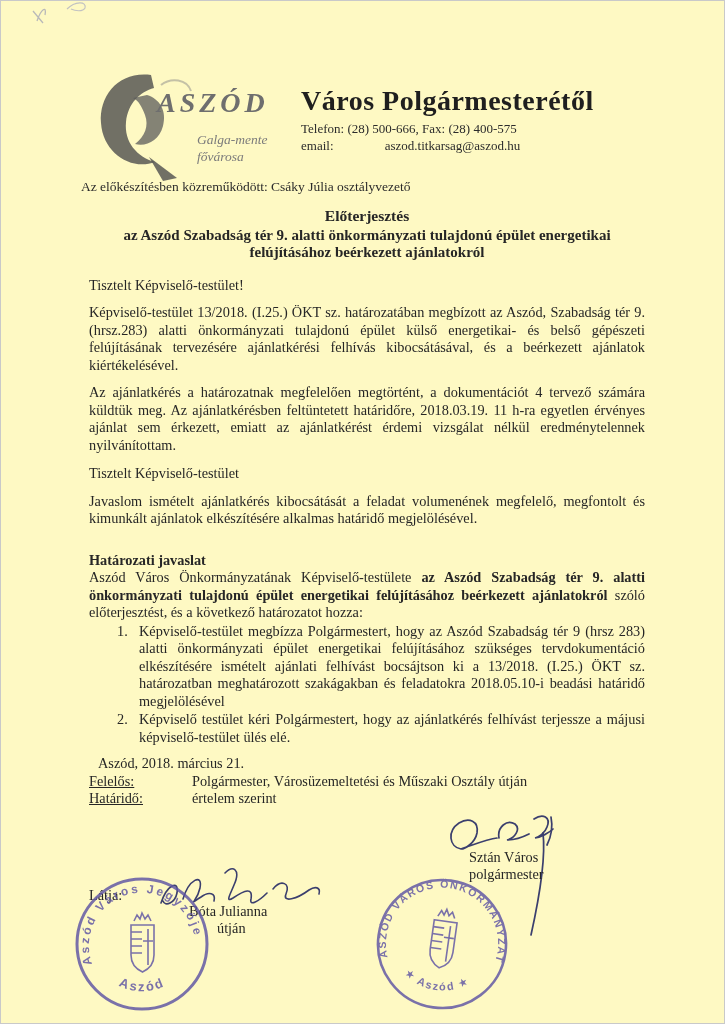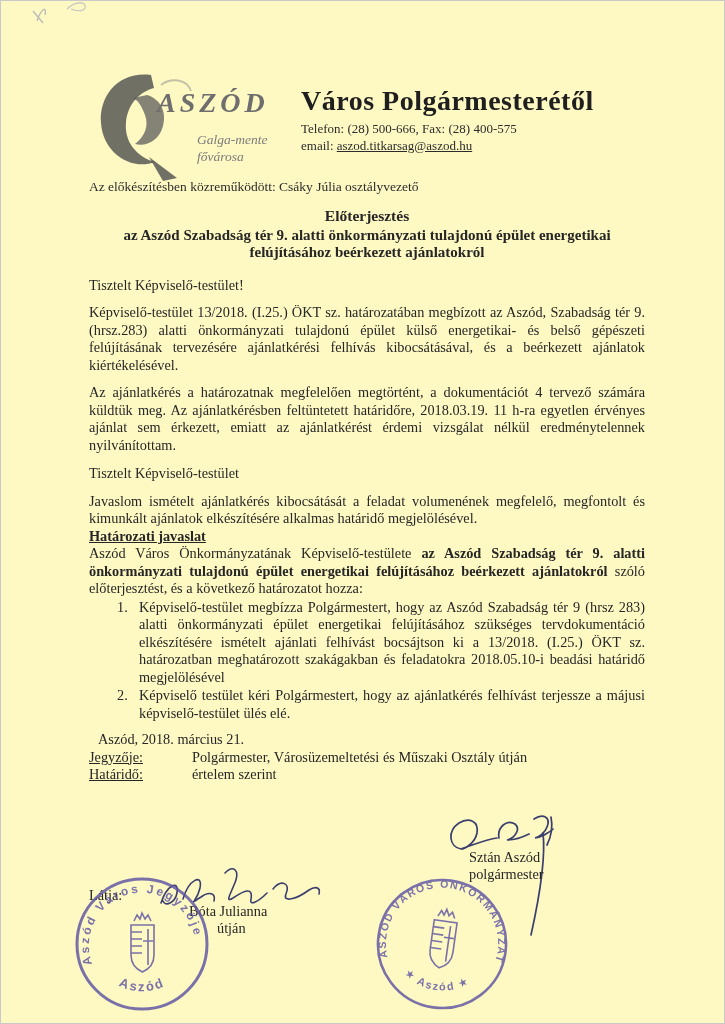--- a/index.html
+++ b/index.html
@@ -23,33 +23,33 @@
     font-size:28px;letter-spacing:4px;color:#6e6e6e;
   }
   .logo-tagline{
     position:absolute;left:106px;top:70px;width:110px;
     font-style:italic;font-size:13.5px;color:#7b7b7b;
     line-height:17px;
   }
   .hdr-block{position:absolute;left:300px;top:84px;width:400px;}
   .hdr-title{font-size:28px;font-weight:bold;letter-spacing:.5px;color:#1f1f1f;}
   .hdr-lines{margin-top:4px;font-size:13px;line-height:16.5px;color:#2b2b2b;}
-  .hdr-email-addr{text-decoration:underline;}
-  .prepared{position:absolute;left:88px;top:178px;font-size:13.5px;color:#2b2b2b;}
+  .hdr-email-addr{margin-left:48px;}
+  .prepared{position:absolute;left:80px;top:178px;font-size:13.5px;color:#2b2b2b;}
   
   .content{
     position:absolute;left:88px;top:206px;width:556px;
     font-size:14.3px;line-height:17.5px;
   }
   .doc-title{text-align:center;font-weight:bold;font-size:15.5px;}
   .doc-subtitle{text-align:center;font-weight:bold;font-size:15px;margin-top:2px;padding:0 18px;}
   .sal{margin-top:15px;}
   .para{margin-top:10px;text-align:justify;}
   .sal2{margin-top:11px;}
-  .decision-head{margin-top:0;font-weight:bold;text-decoration:underline;}
+  .decision-head{margin-top:24px;font-weight:bold;}
   .decision-intro{text-align:justify;}
   ol.decision-list{margin:1px 0 0 0;padding:0;list-style:none;}
   ol.decision-list li{display:flex;margin-top:1px;}
   ol.decision-list .num{width:22px;flex:0 0 22px;text-align:left;margin-left:28px;}
   ol.decision-list .itm{flex:1;text-align:justify;}
   .date-line{margin-top:9px;margin-left:9px;}
   .meta-row{display:flex;margin-top:0;}
   .meta-row:first-of-type{margin-top:11px;}
   .meta-label{width:103px;flex:0 0 103px;text-decoration:underline;}
   
@@ -120,41 +120,41 @@
       </li>
       <li>
         <span class="num">2.</span>
         <span class="itm">Képviselő testület kéri Polgármestert, hogy az ajánlatkérés felhívást terjessze a májusi képviselő-testület ülés elé.</span>
       </li>
     </ol>
 
     <div class="date-line">Aszód, 2018. március 21.</div>
 
     <div class="meta-row">
-      <span class="meta-label">Jegyzője:</span>
+      <span class="meta-label">Felelős:</span>
       <span>Polgármester, Városüzemeltetési és Műszaki Osztály útján</span>
     </div>
     <div class="meta-row">
       <span class="meta-label">Határidő:</span>
       <span>értelem szerint</span>
     </div>
   </div>
 
   <svg class="sig-svg" style="left:438px;top:806px;" width="150" height="140" viewBox="0 0 150 140">
     <g fill="none" stroke-width="1.7" stroke-linecap="round" stroke="#3b3f6e">
       <path d="M22 42 C 10 40, 8 24, 20 16 C 30 10, 40 14, 38 26 C 36 36, 26 42, 22 42 C 34 38, 48 32, 58 31"></path>
       <path d="M60 31 C 58 20, 68 12, 76 17 C 82 22, 76 31, 68 33 C 76 33, 84 30, 90 27"></path>
       <path d="M95 12 C 104 6, 112 10, 108 20 C 106 26, 100 30, 96 31 C 102 30, 110 26, 114 22"></path>
       <path d="M112 10 C 114 20, 112 30, 108 38"></path>
       <path d="M104 26 C 107 52, 100 92, 92 128"></path>
     </g>
   </svg>
 
   <div class="sig-name-block">
-    <div>Sztán Aszód</div>
+    <div>Sztán Város</div>
     <div>polgármester</div>
   </div>
 
   <div class="seen-label">Látja:</div>
 
   <svg class="sig-svg" style="left:152px;top:860px;" width="180" height="60" viewBox="0 0 180 60">
     <g fill="none" stroke-width="1.6" stroke-linecap="round" stroke="#3b3f6e">
       <path d="M8 42 C 14 24, 26 18, 24 32 C 22 42, 12 46, 10 40"></path>
       <path d="M30 38 C 36 18, 50 12, 47 27 C 44 41, 34 45, 48 36 C 56 30, 63 32, 61 40"></path>
       <path d="M72 12 C 80 4, 88 8, 81 24 C 77 34, 72 42, 80 37 C 92 29, 100 26, 98 38 C 96 46, 106 40, 114 32"></path>

